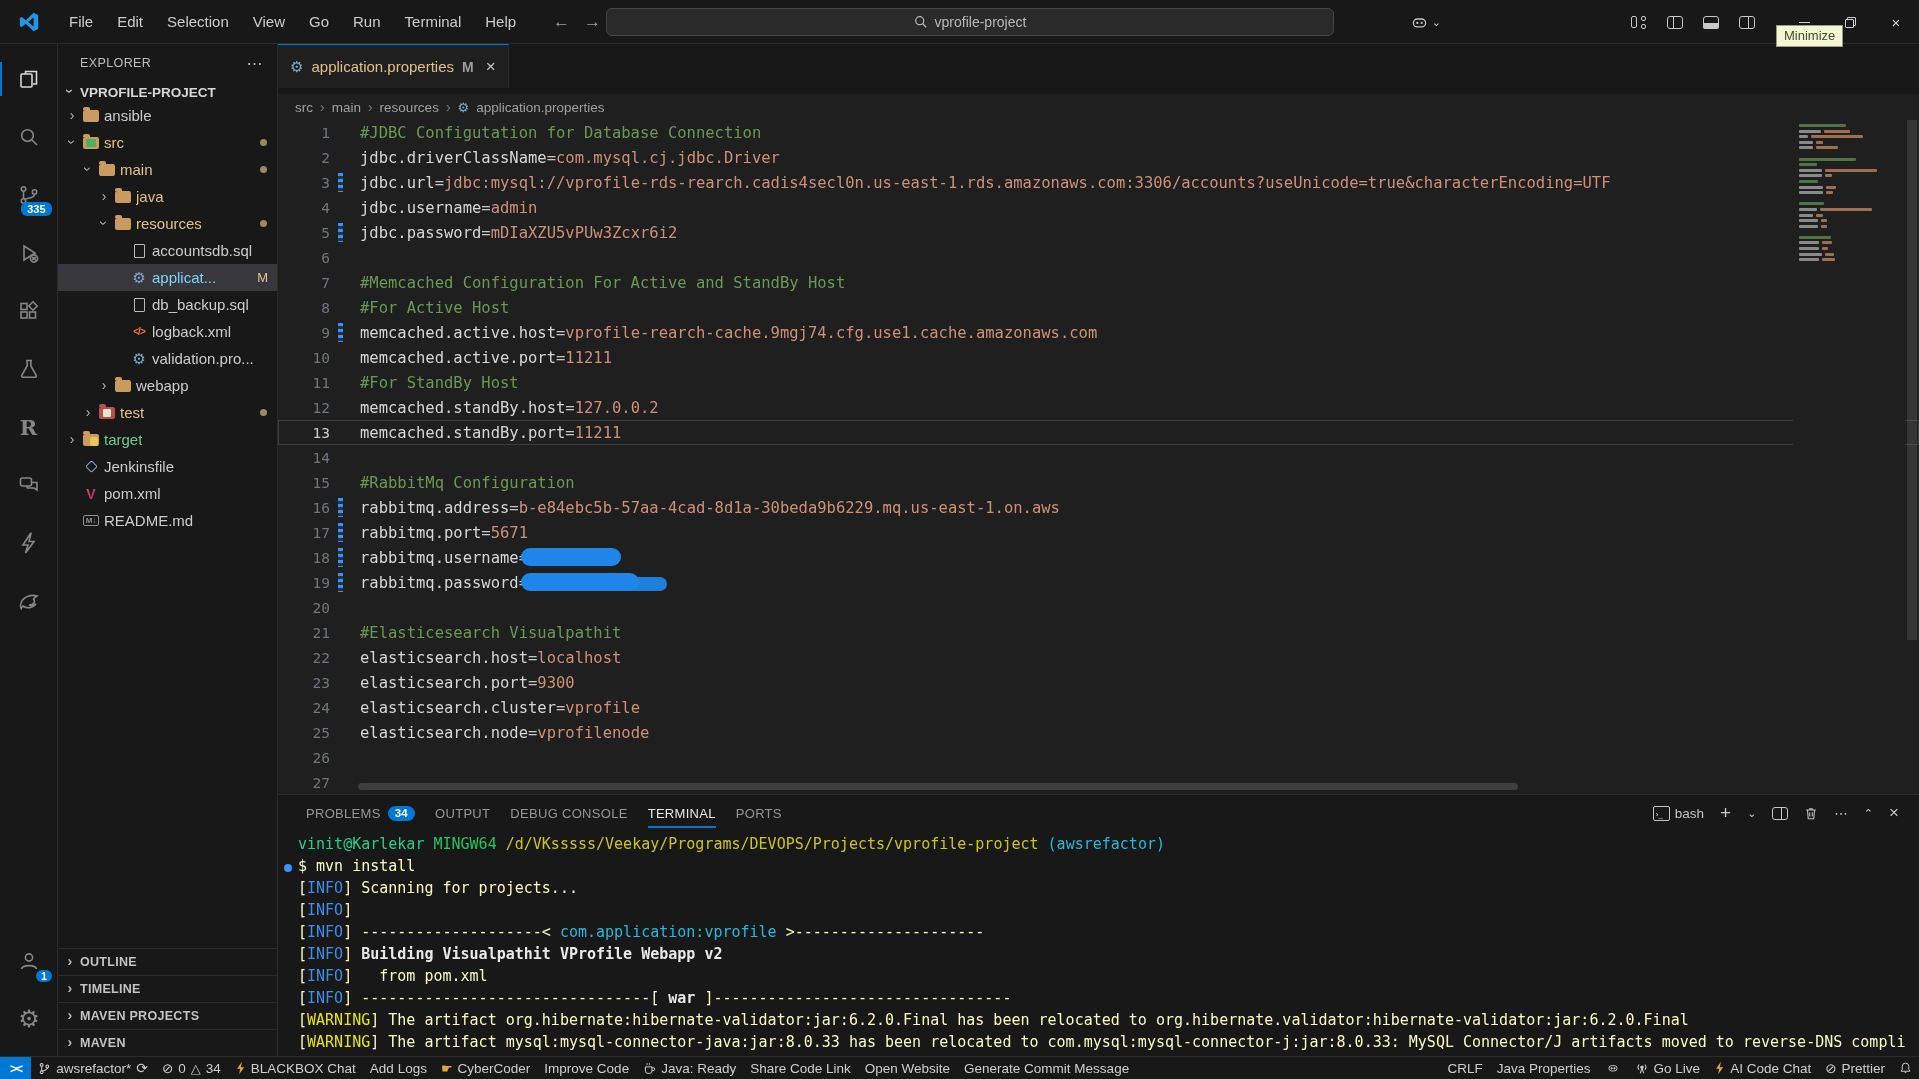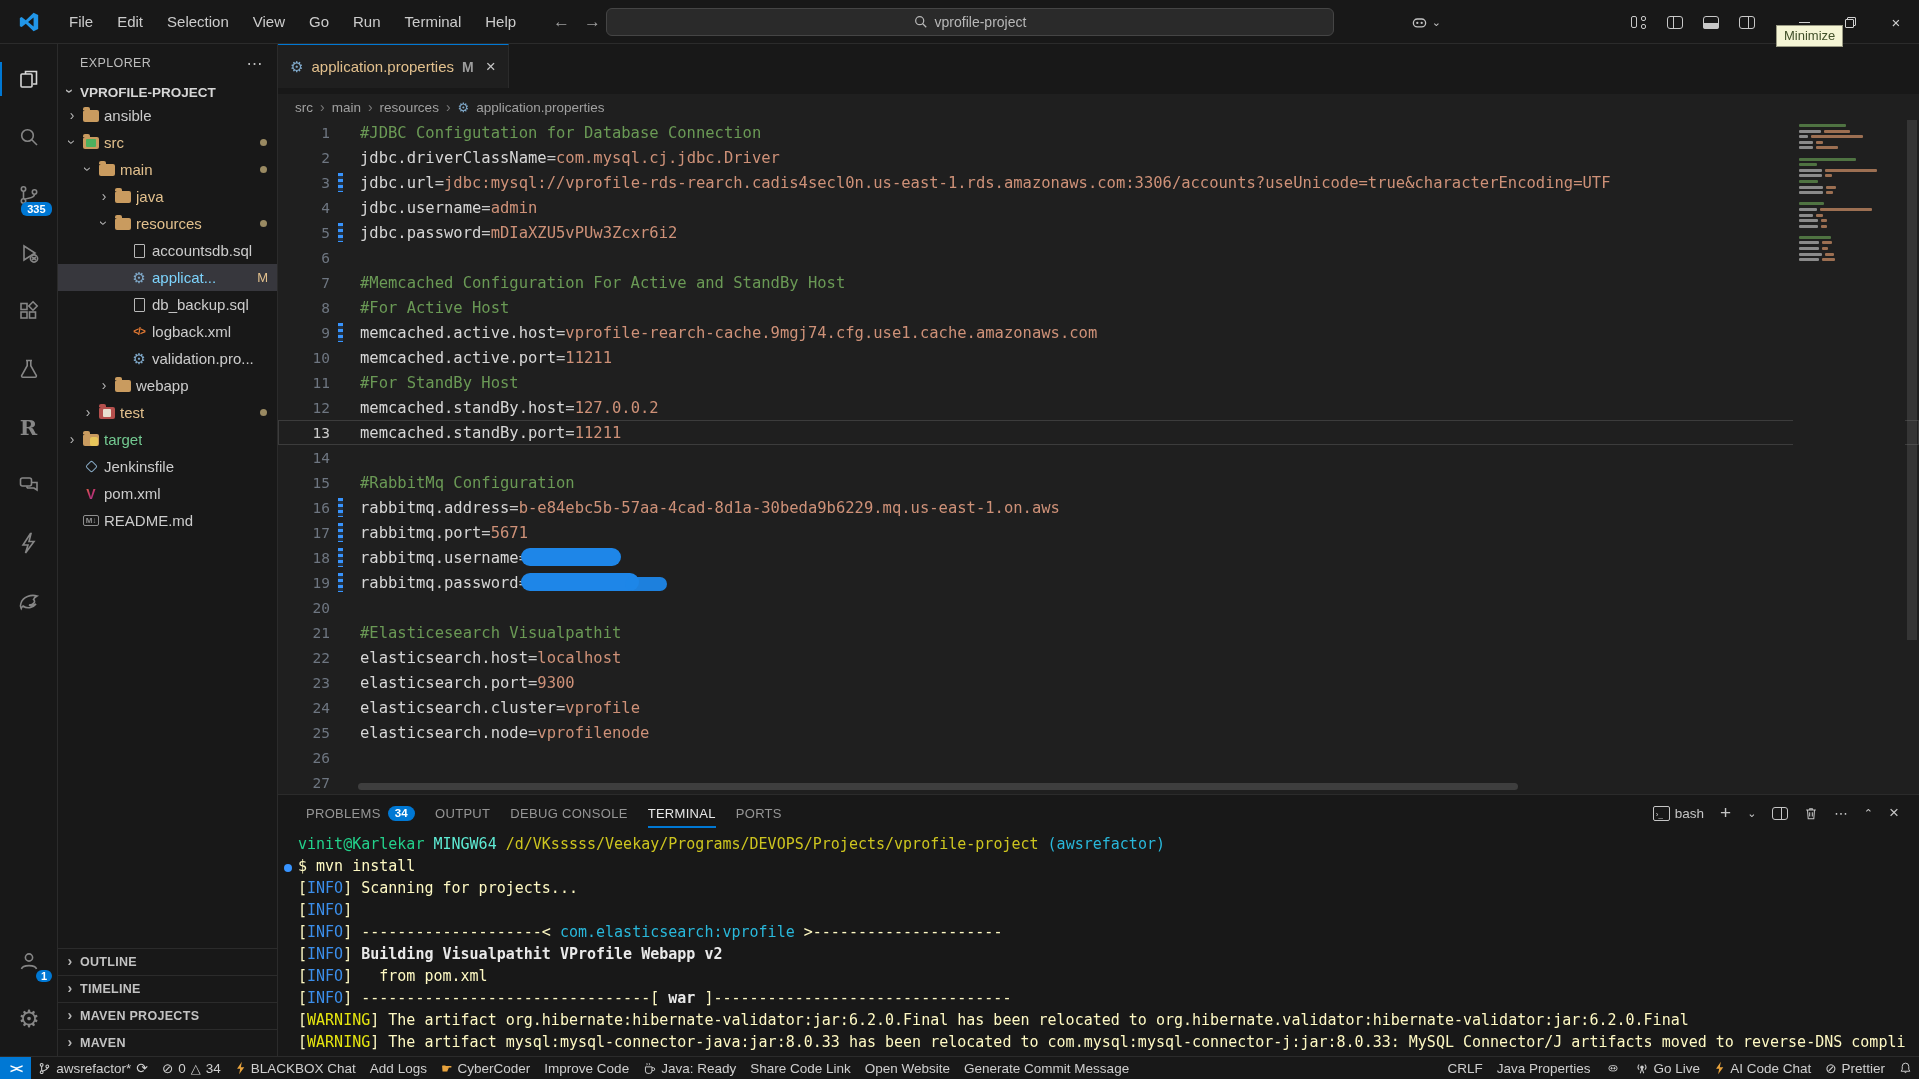--- a/index.html
+++ b/index.html
@@ -114,21 +114,21 @@
   .panel-tabs { height:36px; display:flex; align-items:center; gap:21px; padding-left:18px; flex:0 0 36px; }
   .ptab { font-size:13px; color:#969696; padding:6px 10px; letter-spacing:.3px; display:flex; align-items:center; gap:7px; position:relative; }
   .ptab.active { color:#e7e7e7; }
   .ptab.active::after { content:""; position:absolute; left:10px; right:10px; bottom:-1px; height:1.6px; background:#0078d4; }
   .ptab-badge { background:#0078d4; color:#fff; border-radius:12px; font-size:11.5px; padding:1.5px 7px; font-weight:bold; }
   .panel-actions { margin-left:auto; display:flex; align-items:center; gap:16px; padding-right:20px; color:#c5c5c5; }
   .pa { display:flex; align-items:center; gap:5px; font-size:13.5px; }
   .term-icon-box { width:17px; height:15px; border:1.2px solid #c5c5c5; border-radius:2px; font-size:8px; display:flex; align-items:flex-end; justify-content:flex-start; padding:0 2px 1px; }
   .terminal { flex:1; font-family:"DejaVu Sans Mono", monospace; font-size:15px; padding:4px 0 0 20px; position:relative; overflow:hidden; }
   .t-line { height:22px; white-space:pre; position:relative; }
-  .t-green { color:#23d18b; } .t-magenta { color:#5eead4; } .t-yellow { color:#cdc51f; }
+  .t-green { color:#23d18b; } .t-magenta { color:#22c55e; } .t-yellow { color:#cdc51f; }
   .t-cyan { color:#29b8db; } .t-blue { color:#3b8eea; } .t-warn { color:#e5e510; }
   .t-white { color:#fef9c3; } .t-bold { color:#e9e9e9; font-weight:bold; }
   .cmd-dot { position:absolute; left:-14px; top:7px; width:8px; height:8px; border-radius:50%; background:#3794ff; }
 
   
   .statusbar { flex:0 0 22px; background:#181818; border-top:1px solid #2b2b2b; display:flex; align-items:center; font-size:13.5px; color:#cfcfcf; }
   .sb-item { display:flex; align-items:center; gap:5px; padding:0 7px; height:22px; white-space:nowrap; }
   .remote { background:#0078d4; color:#fff; padding:0 10px; font-weight:bold; font-size:13px; height:22px; display:flex; align-items:center; }
   .sb-right { margin-left:auto; display:flex; align-items:flex-start; }
   svg.ic { display:block; }
@@ -571,21 +571,21 @@
             <span class="pa">⋯</span>
             <span class="pa" style="font-size:11px;">⌃</span>
             <span class="pa" style="font-size:17px;">×</span>
           </div>
         </div>
         <div class="terminal" id="terminal">
             <div class="t-line"><span class="t-green">vinit@Karlekar </span><span class="t-magenta">MINGW64 </span><span class="t-yellow">/d/VKsssss/Veekay/Programs/DEVOPS/Projects/vprofile-project </span><span class="t-cyan">(awsrefactor)</span></div>
             <div class="t-line"><span class="cmd-dot"></span><span class="t-white">$ mvn install</span></div>
             <div class="t-line"><span class="t-white">[</span><span class="t-blue">INFO</span><span class="t-white">] Scanning for projects...</span></div>
             <div class="t-line"><span class="t-white">[</span><span class="t-blue">INFO</span><span class="t-white">]</span></div>
-            <div class="t-line"><span class="t-white">[</span><span class="t-blue">INFO</span><span class="t-white">] --------------------&lt; </span><span class="t-cyan">com.elasticsearch:vprofile</span><span class="t-white"> &gt;---------------------</span></div>
+            <div class="t-line"><span class="t-white">[</span><span class="t-blue">INFO</span><span class="t-white">] --------------------&lt; </span><span class="t-cyan">com.application:vprofile</span><span class="t-white"> &gt;---------------------</span></div>
             <div class="t-line"><span class="t-white">[</span><span class="t-blue">INFO</span><span class="t-white">] </span><span class="t-bold">Building Visualpathit VProfile Webapp v2</span></div>
             <div class="t-line"><span class="t-white">[</span><span class="t-blue">INFO</span><span class="t-white">]   from pom.xml</span></div>
             <div class="t-line"><span class="t-white">[</span><span class="t-blue">INFO</span><span class="t-white">] --------------------------------[ </span><span class="t-bold">war</span><span class="t-white"> ]---------------------------------</span></div>
             <div class="t-line"><span class="t-white">[</span><span class="t-warn">WARNING</span><span class="t-white">] The artifact org.hibernate:hibernate-validator:jar:6.2.0.Final has been relocated to org.hibernate.validator:hibernate-validator:jar:6.2.0.Final</span></div>
             <div class="t-line"><span class="t-white">[</span><span class="t-warn">WARNING</span><span class="t-white">] The artifact mysql:mysql-connector-java:jar:8.0.33 has been relocated to com.mysql:mysql-connector-j:jar:8.0.33: MySQL Connector/J artifacts moved to reverse-DNS compli</span></div>
           </div>
       </div>
     </div>
   </div>
 

